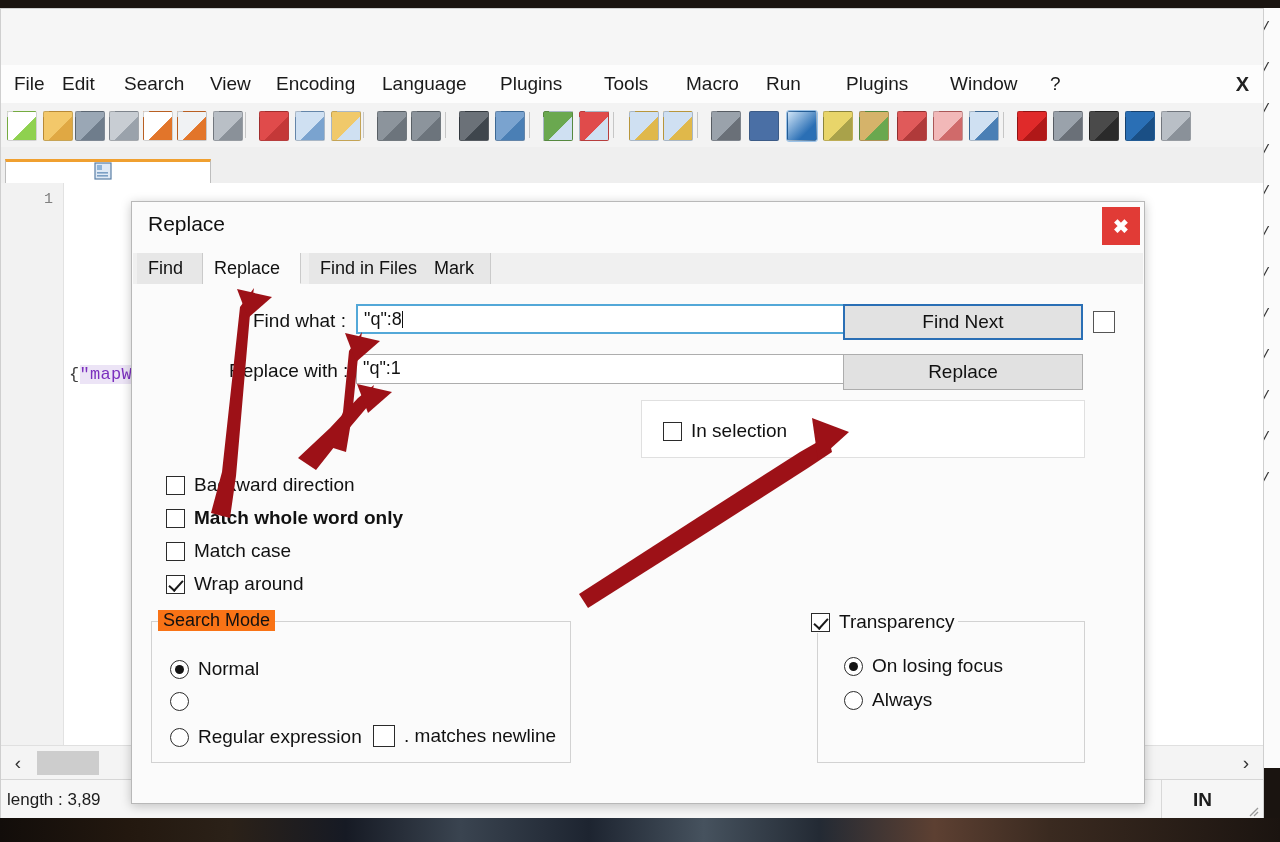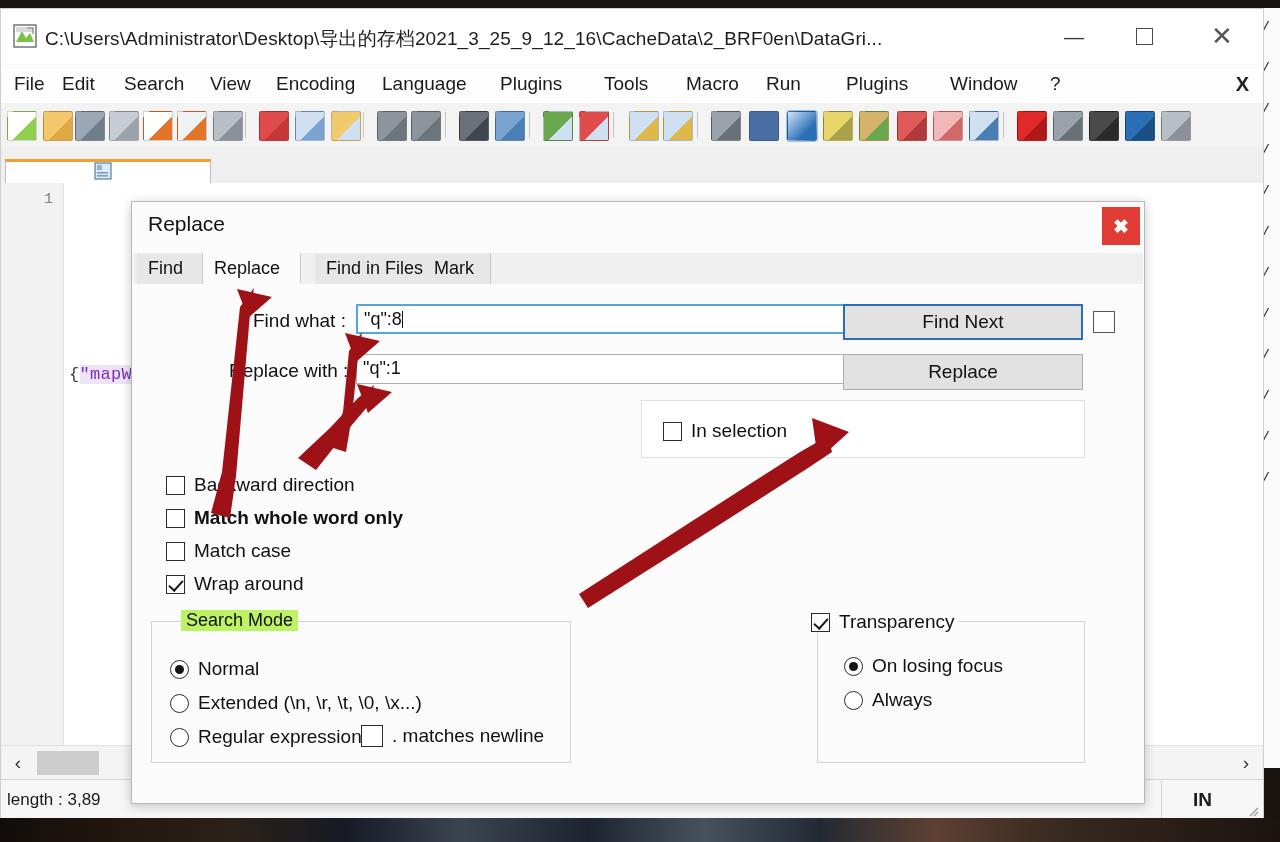--- a/index.html
+++ b/index.html
@@ -210,22 +210,22 @@
   }
   .radio.on::after{
     content:"";position:absolute;left:4px;top:4px;width:9px;height:9px;
     border-radius:50%;background:#141414;
   }
   .group{
     position:absolute;border:1px solid #d2d2d2;background:transparent;
     box-sizing:border-box;
   }
   .group-title{
-    position:absolute;background:#bef264;padding:0 5px;
-    font-size:18px;color:#111;top:-12px;left:29px;white-space:nowrap;
+    position:absolute;background:#f97316;padding:0 5px;
+    font-size:18px;color:#111;top:-12px;left:6px;white-space:nowrap;
   }
   
   #arrows{position:absolute;left:0;top:0;width:1280px;height:842px;pointer-events:none;}
   
   #photo-strip{
     position:absolute;left:0;bottom:0;width:1280px;height:24px;
     background:linear-gradient(90deg,#120d0a 0%,#23180f 10%,#2b2118 18%,#161a24 27%,
       #3a4450 36%,#1d2430 46%,#46525e 55%,#232a34 64%,#5d4032 73%,#3a2a20 82%,#1b1410 100%);
   }
 </style>
@@ -242,38 +242,20 @@
     <div>9/</div>
     <div>9/</div>
     <div>9/</div>
     <div>9/</div>
     <div>9/</div>
     <div>9/</div>
   </div>
 
 <div id="npp-window">
 
-  <div id="titlebar">
-    <svg id="app-icon" viewBox="0 0 24 24">
-      <rect x="1" y="1" width="22" height="22" fill="#fff" stroke="#6b6b6b" stroke-width="1.4"></rect>
-      <path d="M3 18 L9 7 L13 14 L17 9 L21 18 Z" fill="#7cc04a"></path>
-      <rect x="3" y="3" width="18" height="5" fill="#d8d8d8"></rect>
-      <path d="M14 4 L20 4 L20 10" fill="none" stroke="#888" stroke-width="1.2"></path>
-    </svg>
-    <div id="title-text">C:\Users\Administrator\Desktop\导出的存档2021_3_25_9_12_16\CacheData\2_BRF0en\DataGri...</div>
-    <div class="wbtn" id="btn-min">
-      <span class="glyph">—</span>
-    </div>
-    <div class="wbtn" id="btn-max">
-      <span class="glyph"></span>
-    </div>
-    <div class="wbtn" id="btn-close">
-      <span class="glyph">✕</span>
-    </div>
-  </div>
 
   <div id="menubar">
       <div class="menu-item" style="left: 6px;">File</div>
       <div class="menu-item" style="left: 54px;">Edit</div>
       <div class="menu-item" style="left: 116px;">Search</div>
       <div class="menu-item" style="left: 202px;">View</div>
       <div class="menu-item" style="left: 268px;">Encoding</div>
       <div class="menu-item" style="left: 374px;">Language</div>
       <div class="menu-item" style="left: 492px;">Plugins</div>
       <div class="menu-item" style="left: 596px;">Tools</div>
@@ -362,21 +344,21 @@
   </div>
 </div>
 
 <div id="dialog">
   <div id="dlg-title">Replace</div>
   <div id="dlg-close">✖</div>
 
   <div id="dlg-tabs">
       <div class="dtab" style="left: 4px; width: 66px;">Find</div>
       <div class="dtab active" style="left: 70px; width: 98px;">Replace</div>
-      <div class="dtab" style="left: 182px; width: 115px;">Find in Files</div>
+      <div class="dtab" style="left: 176px; width: 115px;">Find in Files</div>
       <div class="dtab" style="left: 290px; width: 68px;">Mark</div>
     </div>
 
   <div id="dlg-body">
 
     <div class="fieldlabel" style="left:120px;top:26px;">Find what :</div>
     <div class="combo focused" style="left:223px;top:20px;width:692px;">
       <span class="val">"q":8<span class="caret"></span></span>
       <span class="arrow">⌄</span>
     </div>
@@ -420,27 +402,26 @@
 
     <div class="group" style="left:18px;top:337px;width:420px;height:142px;">
       <span class="group-title">Search Mode</span>
     </div>
     <div class="cbrow" style="left:37px;top:374px;">
       <span class="radio on"></span>
       <span class="cblabel">Normal</span>
     </div>
     <div class="cbrow" style="left:37px;top:408px;">
       <span class="radio"></span>
-      <span class="cblabel">Extended (\n, \r, \t, \0, \x...)</span>
     </div>
     <div class="cbrow" style="left:37px;top:442px;">
       <span class="radio"></span>
       <span class="cblabel">Regular expression</span>
     </div>
-    <div class="cbrow" style="left:228px;top:441px;align-items:flex-end;">
+    <div class="cbrow" style="left:240px;top:441px;align-items:flex-end;">
       <span class="cbox" style="width:22px;height:22px;"></span>
       <span class="cblabel">. matches newline</span>
     </div>
 
     <div class="group" style="left:684px;top:337px;width:268px;height:142px;"></div>
     <div class="cbrow" style="left:674px;top:327px;background:#fbfbfb;padding:0 4px;">
       <span class="cbox checked"></span>
       <span class="cblabel">Transparency</span>
     </div>
     <div class="cbrow" style="left:711px;top:371px;">

